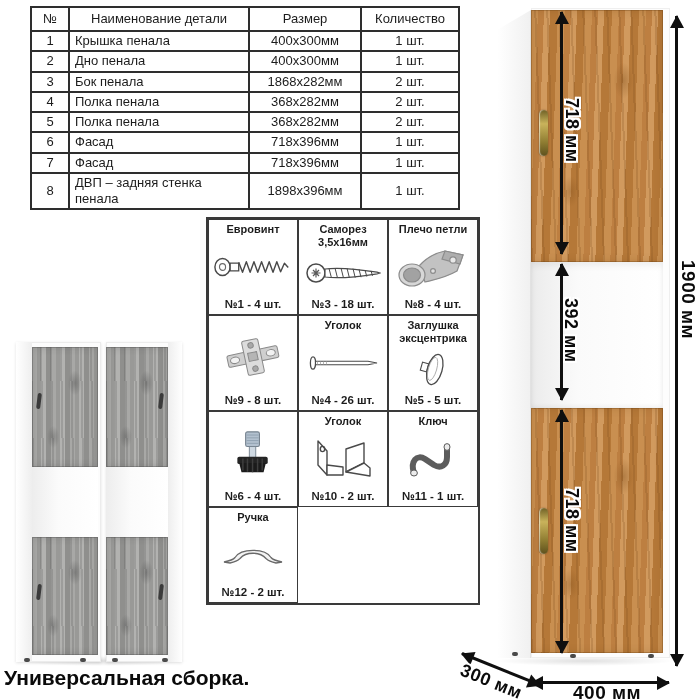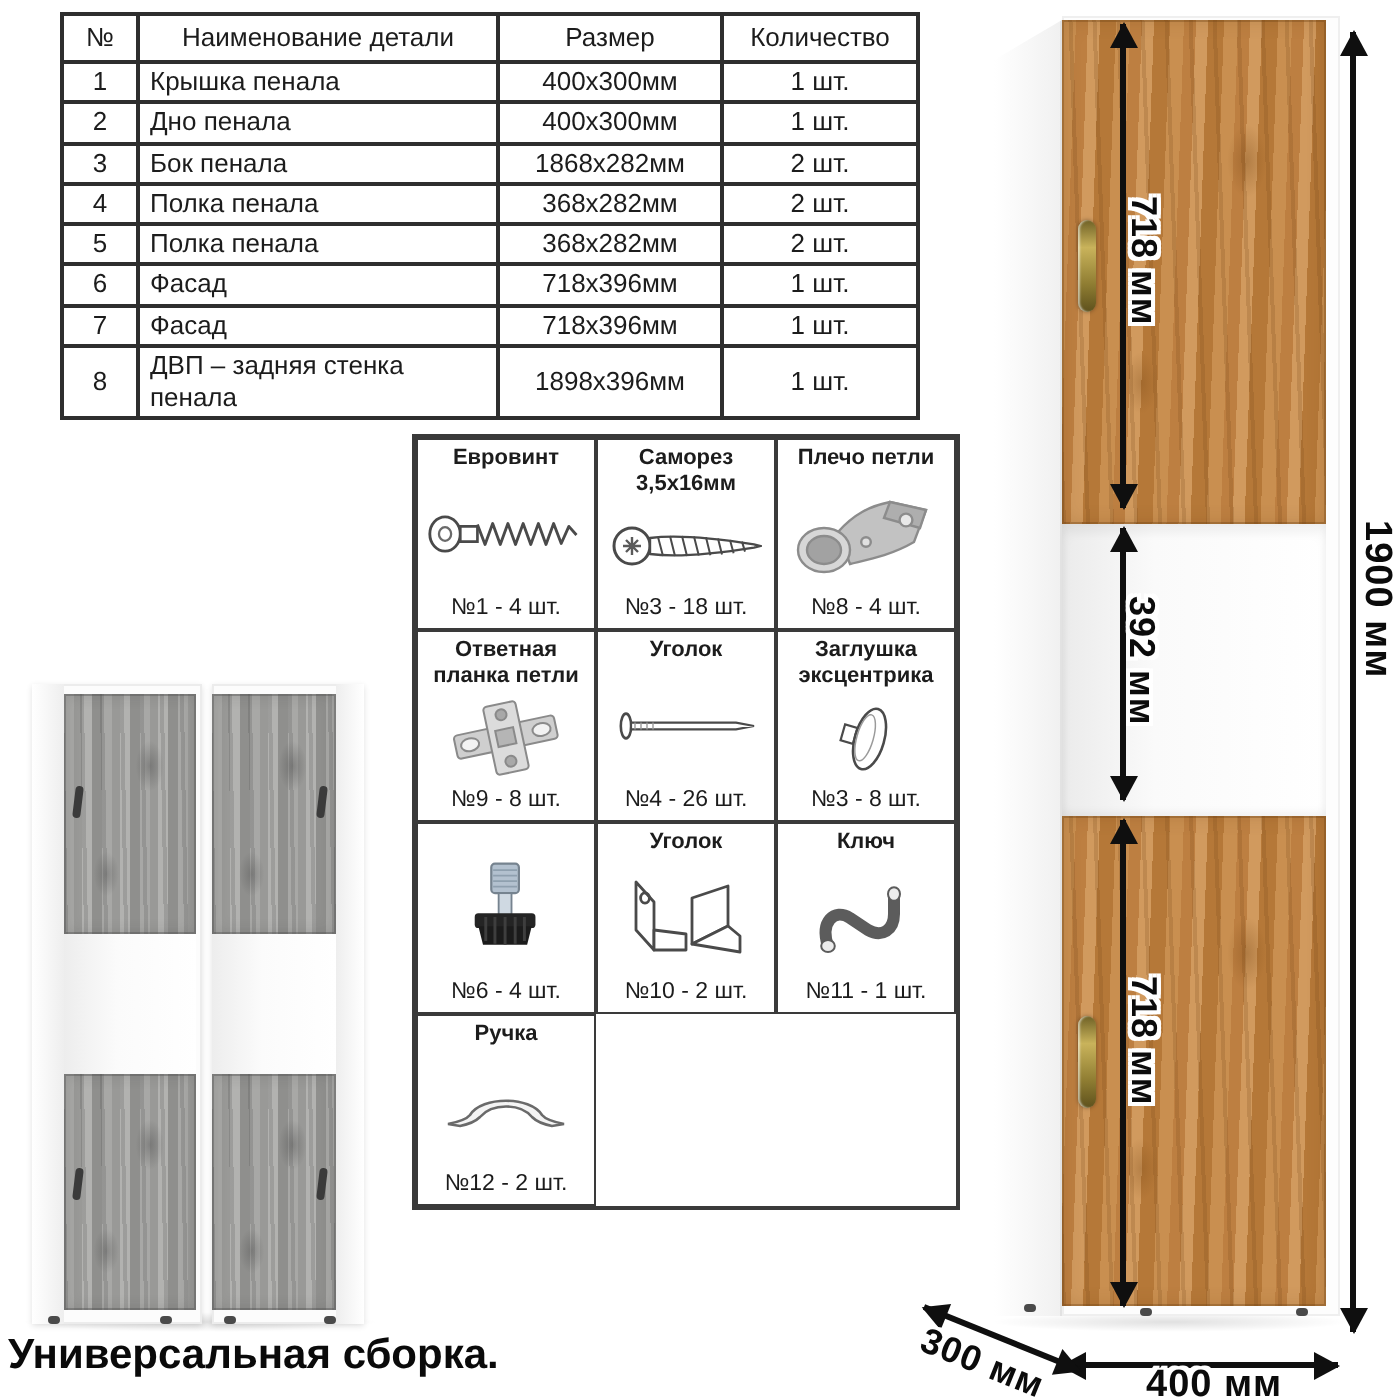--- a/index.html
+++ b/index.html
@@ -34,21 +34,21 @@
   }
   .hw-cell{
     border:1px solid #3a3a3a;
     display:flex;flex-direction:column;align-items:center;justify-content:space-between;
     padding:3px 1px 4px;box-sizing:border-box;overflow:hidden;
   }
   .hw-title{
     font-size:11px;font-weight:bold;text-align:center;line-height:1.15;color:#1c1c1c;
   }
   .hw-count{
-    font-size:11.5px;font-weight:normal;text-align:center;color:#1c1c1c;
+    font-size:11.5px;font-weight:bold;text-align:center;color:#1c1c1c;
   }
   .hw-icon{flex:1;display:flex;align-items:center;justify-content:center;}
 
   
   .wood{
     background:
       repeating-linear-gradient(88deg, rgba(122,74,26,0.22) 0 2px, rgba(0,0,0,0) 2px 12px),
       radial-gradient(14px 26px at 70% 28%, rgba(118,70,20,0.35), rgba(0,0,0,0) 70%),
       radial-gradient(12px 22px at 30% 72%, rgba(118,70,20,0.30), rgba(0,0,0,0) 70%),
       repeating-linear-gradient(92deg, #c98f50 0 7px, #bd7f41 7px 13px, #d19a5e 13px 19px, #b57838 19px 27px);
@@ -212,21 +212,20 @@
           <ellipse cx="15" cy="31" rx="8.5" ry="7" fill="#a2a2a2"></ellipse>
           <circle cx="56" cy="16" r="3.2" fill="#e8e8e8"></circle>
           <circle cx="36" cy="27" r="2.4" fill="#e0e0e0"></circle>
         </g>
       </svg>
     </div>
     <div class="hw-count">№8 - 4 шт.</div>
   </div>
 
   <div class="hw-cell">
-    <div class="hw-title">Ответная планка петли</div>
     <div class="hw-icon">
       <svg width="64" height="42" viewBox="0 0 64 46">
         <g transform="rotate(-12 32 23)" stroke="#8a8a8a" stroke-width="1.1">
           <rect x="4" y="16" width="56" height="13" rx="2" fill="#cfcfcf"></rect>
           <rect x="23" y="4" width="18" height="38" rx="2" fill="#dcdcdc"></rect>
           <ellipse cx="12" cy="22.5" rx="5" ry="3.5" fill="#f2f2f2"></ellipse>
           <ellipse cx="52" cy="22.5" rx="5" ry="3.5" fill="#f2f2f2"></ellipse>
           <circle cx="32" cy="10" r="3" fill="#a8a8a8"></circle>
           <circle cx="32" cy="36" r="3" fill="#a8a8a8"></circle>
           <rect x="27" y="18" width="10" height="9" fill="#b5b5b5"></rect>
@@ -252,21 +251,21 @@
     <div class="hw-title">Заглушка эксцентрика</div>
     <div class="hw-icon">
       <svg width="44" height="44" viewBox="0 0 44 48">
         <g transform="rotate(16 22 24)">
           <path d="M9 20 h7 v9 h-7 z" fill="#fff" stroke="#4a4a4a" stroke-width="1.2"></path>
           <ellipse cx="24" cy="24" rx="8" ry="17" fill="#fff" stroke="#4a4a4a" stroke-width="1.4"></ellipse>
           <ellipse cx="21.5" cy="24" rx="4.5" ry="13" fill="none" stroke="#9a9a9a" stroke-width="0.8"></ellipse>
         </g>
       </svg>
     </div>
-    <div class="hw-count">№3 - 8 шт.</div>
+    <div class="hw-count">№5 - 5 шт.</div>
   </div>
 
   <div class="hw-cell">
     <div class="hw-icon">
       <svg width="58" height="46" viewBox="0 0 58 50">
         <rect x="21" y="2" width="15" height="16" rx="2" fill="#b3c1cf" stroke="#76838f" stroke-width="1.2"></rect>
         <path d="M22 5.5 h13 M22 8.5 h13 M22 11.5 h13 M22 14.5 h13" stroke="#8fa0af" stroke-width="1"></path>
         <rect x="25" y="18" width="7" height="12" fill="#cfd9e2" stroke="#76838f" stroke-width="1"></rect>
         <rect x="12" y="29" width="33" height="8" rx="2" fill="#242424"></rect>
         <path d="M14 36 l2.5 10 h24 l2.5-10 z" fill="#1b1b1b"></path>

